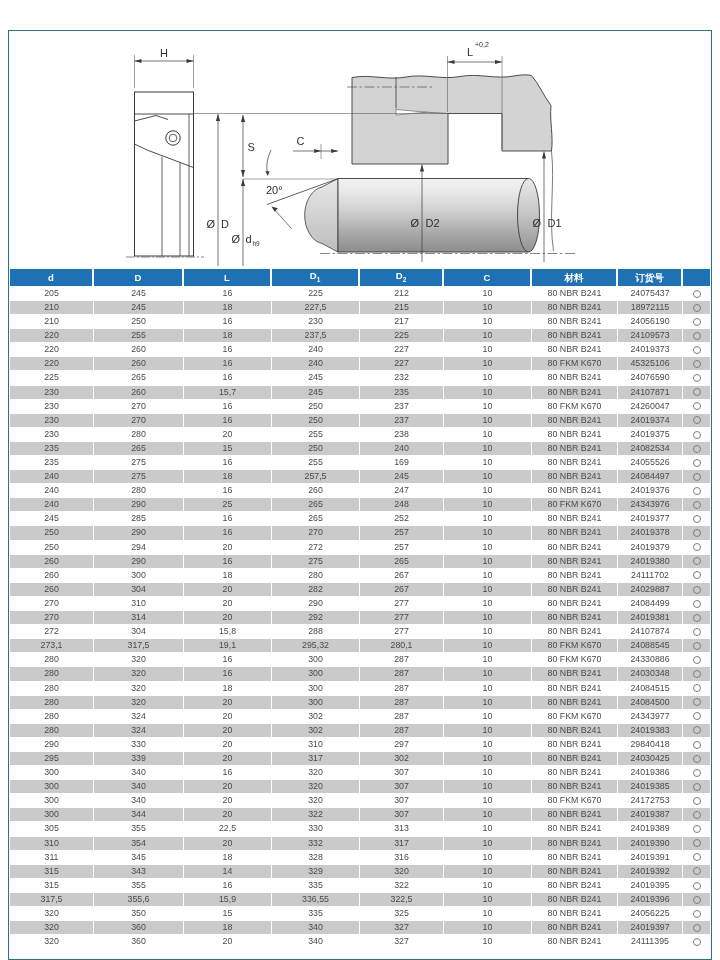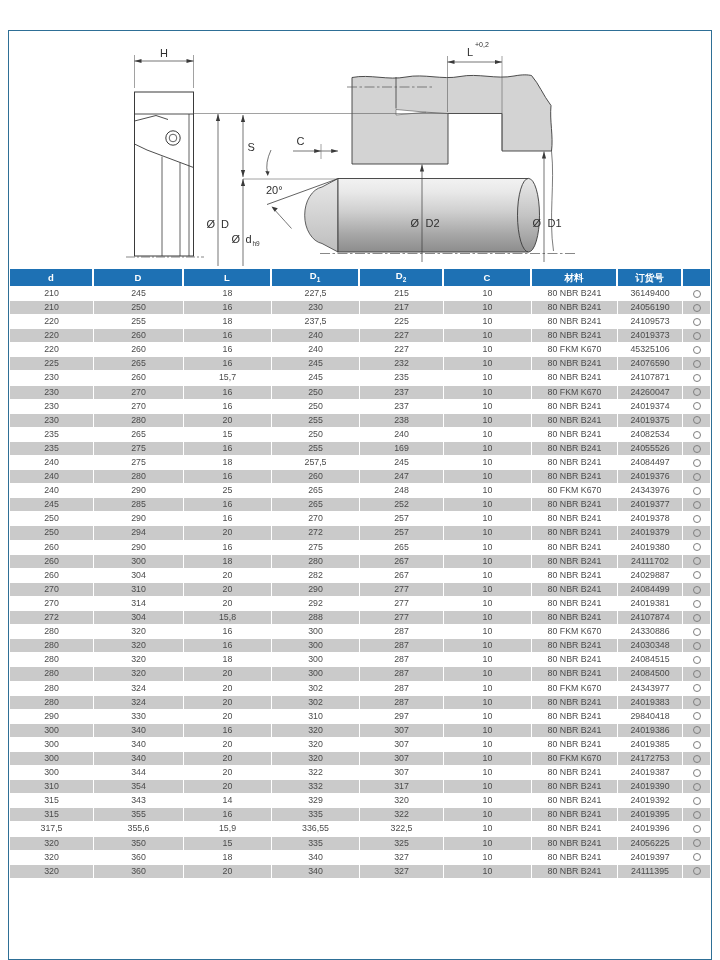--- a/index.html
+++ b/index.html
@@ -188,28 +188,39 @@
         <th><span>D</span><sub>1</sub></th>
         <th><span>D</span><sub>2</sub></th>
         <th><span>C</span></th>
         <th><span>材料</span></th>
         <th><span>订货号</span></th>
         <th><span></span></th>
       </tr>
     </thead>
     <tbody id="spec-body">
         <tr>
+          <td>205</td>
+          <td>245</td>
+          <td>16</td>
+          <td>225</td>
+          <td>212</td>
+          <td>10</td>
+          <td>80 NBR B241</td>
+          <td>24075437</td>
+          <td><span class="circle"></span></td>
+        </tr>
+        <tr>
           <td>210</td>
           <td>245</td>
           <td>18</td>
           <td>227,5</td>
           <td>215</td>
           <td>10</td>
           <td>80 NBR B241</td>
-          <td>36149400</td>
+          <td>18972115</td>
           <td><span class="circle"></span></td>
         </tr>
         <tr>
           <td>210</td>
           <td>250</td>
           <td>16</td>
           <td>230</td>
           <td>217</td>
           <td>10</td>
           <td>80 NBR B241</td>
@@ -452,20 +463,31 @@
           <td>304</td>
           <td>15,8</td>
           <td>288</td>
           <td>277</td>
           <td>10</td>
           <td>80 NBR B241</td>
           <td>24107874</td>
           <td><span class="circle"></span></td>
         </tr>
         <tr>
+          <td>273,1</td>
+          <td>317,5</td>
+          <td>19,1</td>
+          <td>295,32</td>
+          <td>280,1</td>
+          <td>10</td>
+          <td>80 FKM K670</td>
+          <td>24088545</td>
+          <td><span class="circle"></span></td>
+        </tr>
+        <tr>
           <td>280</td>
           <td>320</td>
           <td>16</td>
           <td>300</td>
           <td>287</td>
           <td>10</td>
           <td>80 FKM K670</td>
           <td>24330886</td>
           <td><span class="circle"></span></td>
         </tr>
@@ -529,20 +551,31 @@
           <td>330</td>
           <td>20</td>
           <td>310</td>
           <td>297</td>
           <td>10</td>
           <td>80 NBR B241</td>
           <td>29840418</td>
           <td><span class="circle"></span></td>
         </tr>
         <tr>
+          <td>295</td>
+          <td>339</td>
+          <td>20</td>
+          <td>317</td>
+          <td>302</td>
+          <td>10</td>
+          <td>80 NBR B241</td>
+          <td>24030425</td>
+          <td><span class="circle"></span></td>
+        </tr>
+        <tr>
           <td>300</td>
           <td>340</td>
           <td>16</td>
           <td>320</td>
           <td>307</td>
           <td>10</td>
           <td>80 NBR B241</td>
           <td>24019386</td>
           <td><span class="circle"></span></td>
         </tr>
@@ -573,28 +606,50 @@
           <td>344</td>
           <td>20</td>
           <td>322</td>
           <td>307</td>
           <td>10</td>
           <td>80 NBR B241</td>
           <td>24019387</td>
           <td><span class="circle"></span></td>
         </tr>
         <tr>
+          <td>305</td>
+          <td>355</td>
+          <td>22,5</td>
+          <td>330</td>
+          <td>313</td>
+          <td>10</td>
+          <td>80 NBR B241</td>
+          <td>24019389</td>
+          <td><span class="circle"></span></td>
+        </tr>
+        <tr>
           <td>310</td>
           <td>354</td>
           <td>20</td>
           <td>332</td>
           <td>317</td>
           <td>10</td>
           <td>80 NBR B241</td>
           <td>24019390</td>
+          <td><span class="circle"></span></td>
+        </tr>
+        <tr>
+          <td>311</td>
+          <td>345</td>
+          <td>18</td>
+          <td>328</td>
+          <td>316</td>
+          <td>10</td>
+          <td>80 NBR B241</td>
+          <td>24019391</td>
           <td><span class="circle"></span></td>
         </tr>
         <tr>
           <td>315</td>
           <td>343</td>
           <td>14</td>
           <td>329</td>
           <td>320</td>
           <td>10</td>
           <td>80 NBR B241</td>

